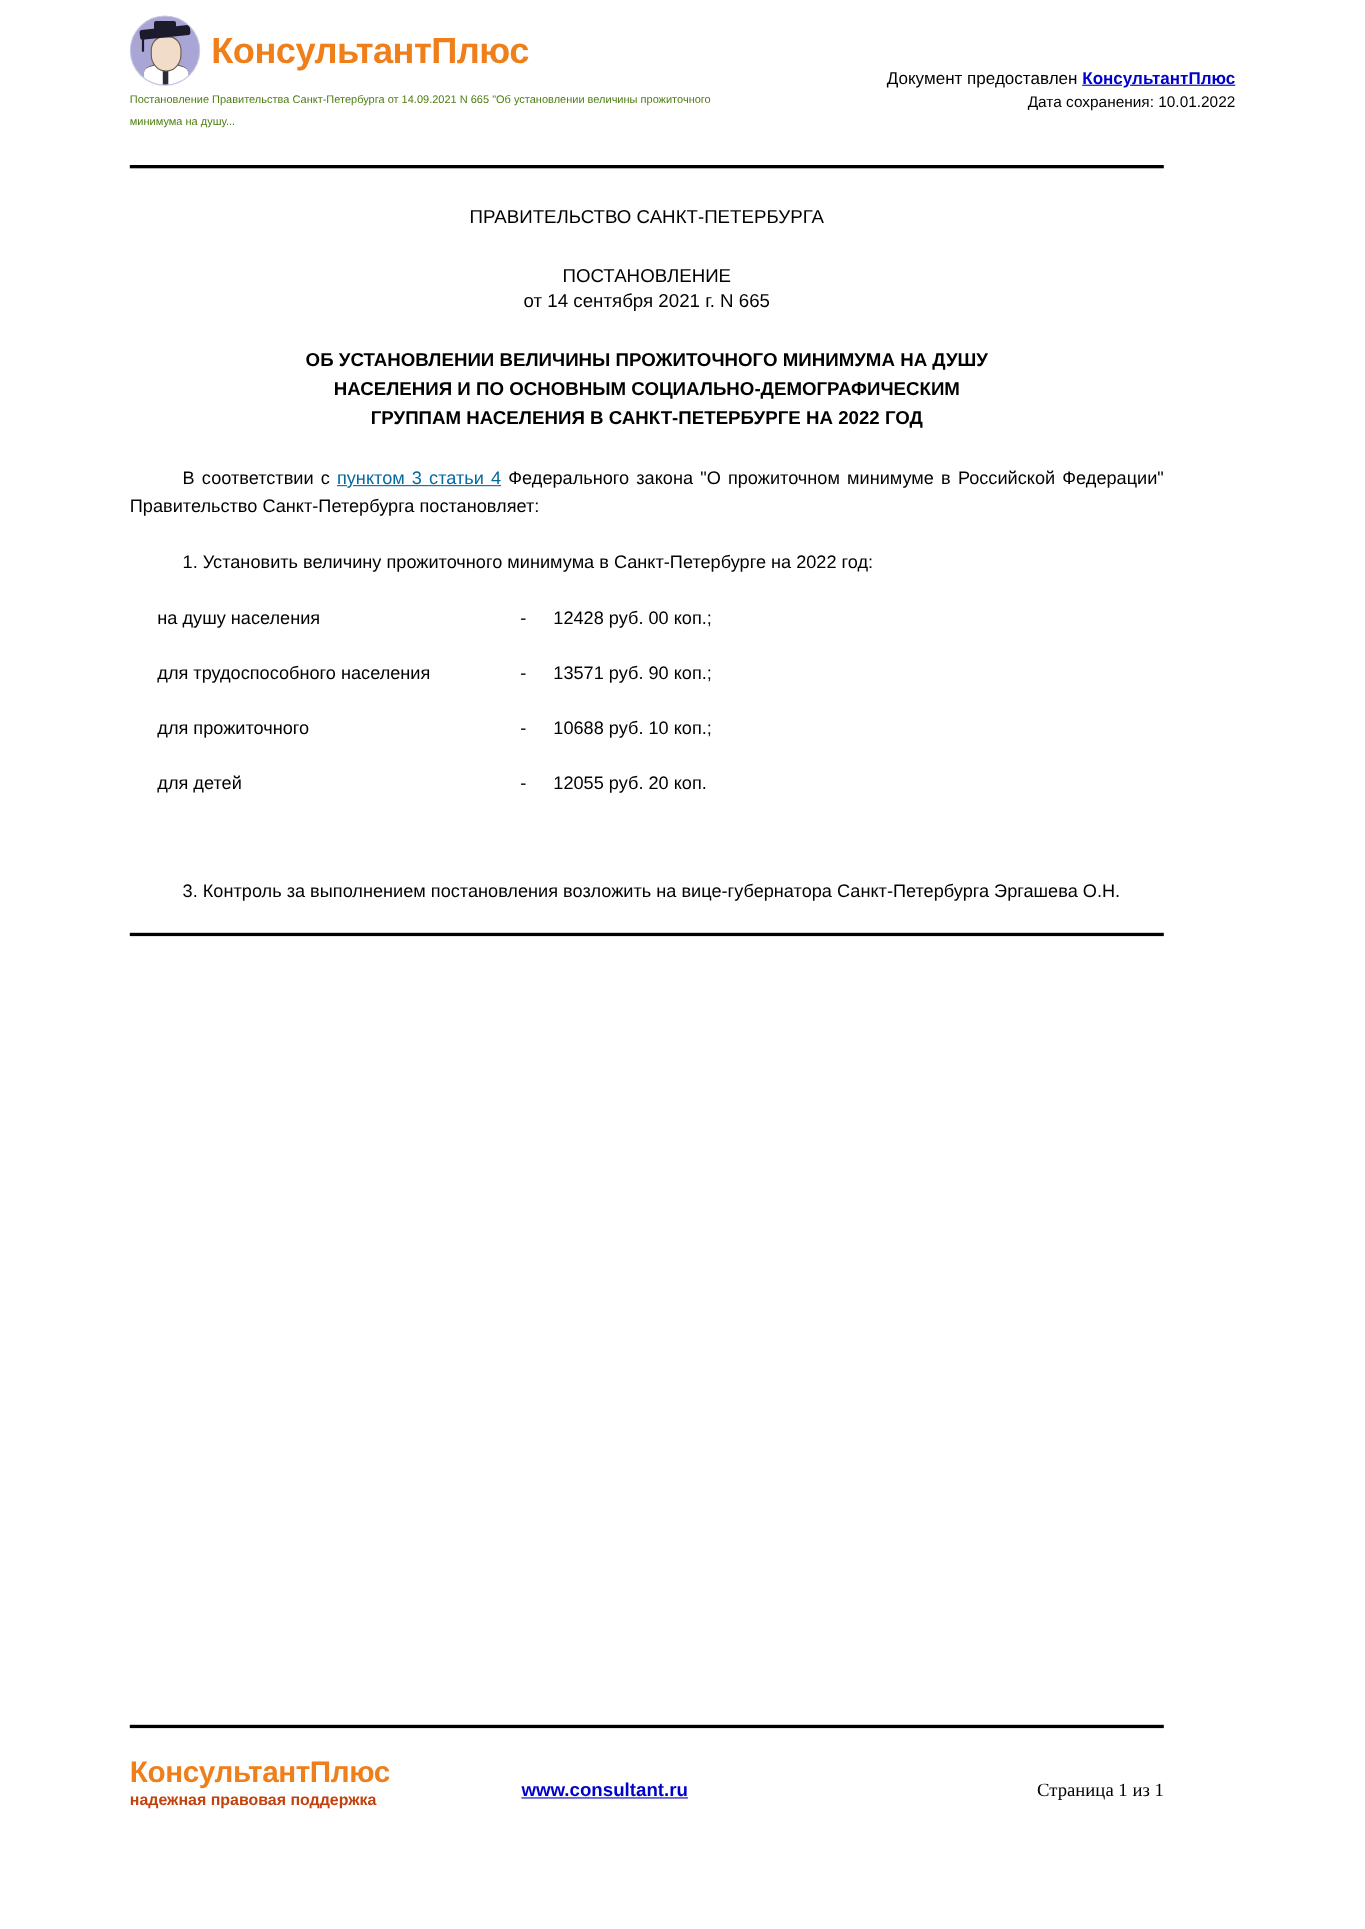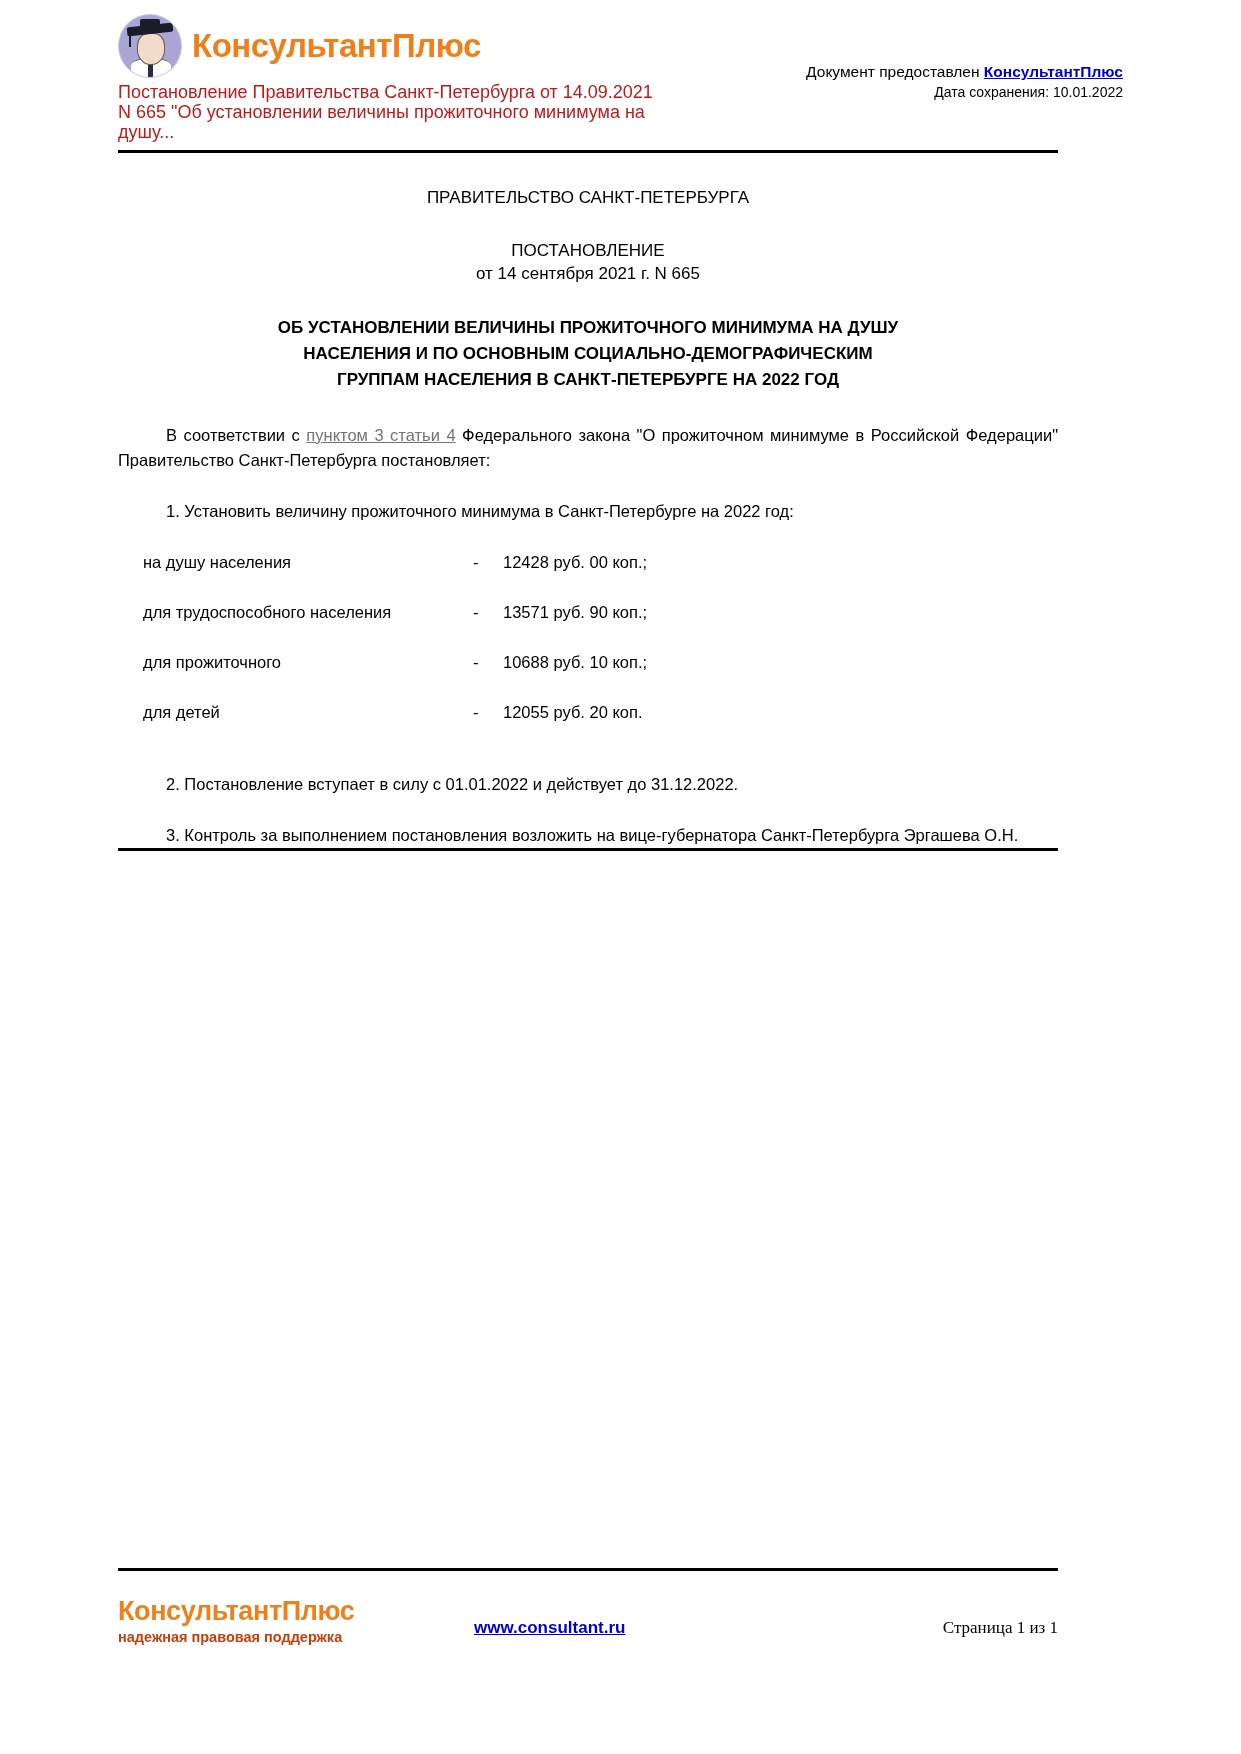--- a/index.html
+++ b/index.html
@@ -109,23 +109,23 @@
     margin-left: 10px;
     font-family: "Liberation Sans", sans-serif;
     font-weight: bold;
     font-size: 33px;
     letter-spacing: -0.5px;
     color: #ef7f1a;
     white-space: nowrap;
   }
   .doc-caption {
     margin-top: 4px;
-    font-size: 18px;
+    font-size: 10px;
     line-height: 20px;
-    color: #b91c1c;
+    color: #4d7c0f;
     width: 540px;
   }
 
   .hdr-right {
     position: absolute;
     right: 0;
     top: 48px;
     text-align: right;
     width: 460px;
   }
@@ -183,21 +183,21 @@
     line-height: 25px;
     text-align: justify;
     margin: 0;
     text-indent: 48px;
   }
   .gap-22 { height: 22px; }
   .gap-26 { height: 26px; }
   .gap-30 { height: 30px; }
 
   p.body a {
-    color: #737373;
+    color: #0369a1;
     text-decoration: underline;
   }
 
   .amounts {
     margin-top: 26px;
   }
   .amt-row {
     display: flex;
     font-size: 16.5px;
     line-height: 24px;
@@ -367,21 +367,20 @@
       <div class="amt-row">
         <span class="amt-label">для детей</span>
         <span class="amt-dash">-</span>
         <span class="amt-value">12055 руб. 20 коп.</span>
       </div>
 
     </div>
 
     <div class="gap-22"></div>
 
-    <p class="body">2. Постановление вступает в силу с 01.01.2022 и действует до 31.12.2022.</p>
 
     <div class="gap-26"></div>
 
     <p class="body">3. Контроль за выполнением постановления возложить на вице-губернатора Санкт-Петербурга Эргашева О.Н.</p>
 
 
   </div>
 
   <div class="rule-mid"></div>
 

